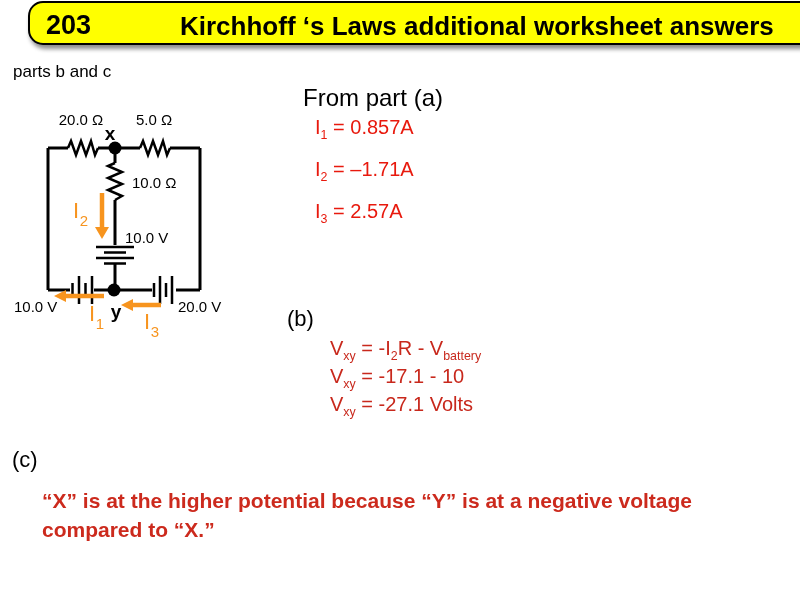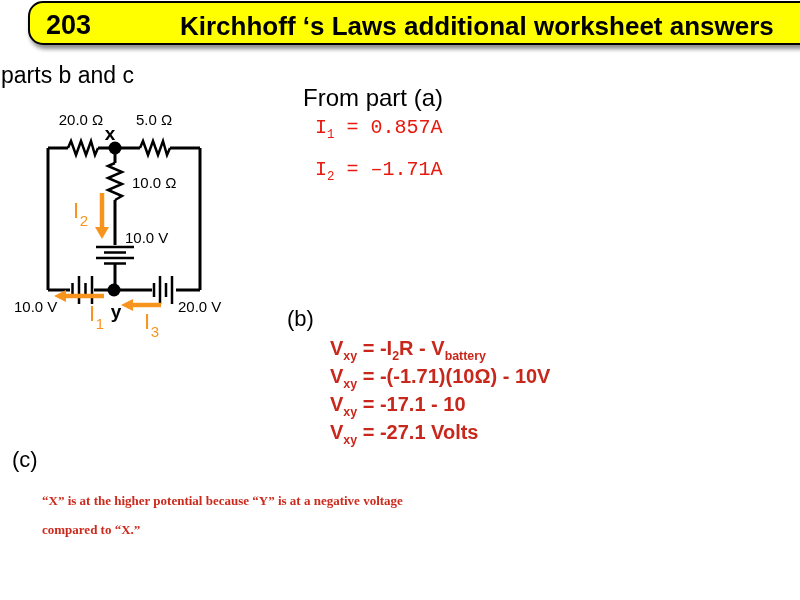--- a/index.html
+++ b/index.html
@@ -10,32 +10,32 @@
   .abs{position:absolute;}
   
   .banner{
     left:5px;top:1px;width:784px;height:40px;
     background:#FFFF00;border:2.5px solid #000;border-radius:15px;
     box-shadow:2px 4px 4px rgba(0,0,0,0.45);
     margin-left:23px;
   }
   .banner-num{left:16px;top:7px;font-size:27px;font-weight:bold;}
   .banner-title{left:150px;top:8px;width:640px;font-size:26px;font-weight:bold;white-space:nowrap;}
-  .section-label{left:1px;top:62px;font-size:23px;}
+  .section-label{left:13px;top:62px;font-size:17px;}
   
   .parta-head{left:303px;top:84px;font-size:24px;}
   .parta-results{left:315px;top:116px;color:#E8190D;font-size:20px;}
-  .parta-line{height:42px;white-space:nowrap;font-family:Liberation Mono, monospace;}
+  .parta-line{height:42px;white-space:nowrap;}
   
   .partb-label{left:287px;top:306px;font-size:22px;}
-  .partb-lines{left:330px;top:334px;color:#C8281C;font-size:20px;font-weight:bold;line-height:28px;}
+  .partb-lines{left:330px;top:334px;color:#C8281C;font-size:20px;font-weight:normal;line-height:28px;}
   .partb-lines div{white-space:nowrap;}
   
   .partc-label{left:12px;top:447px;font-size:22px;}
-  .partc-lines{left:42px;top:486px;color:#CC2A1D;font-size:13px;font-weight:bold;line-height:29px;font-family:Liberation Serif, serif;}
+  .partc-lines{left:42px;top:486px;color:#CC2A1D;font-size:21px;font-weight:bold;line-height:29px;}
   sub{font-size:0.62em;line-height:0;}
   
   .circuit{left:0;top:100px;}
   .wire{stroke:#000;stroke-width:2.5;fill:none;}
   .wire3{stroke:#000;stroke-width:3;fill:none;}
   .clabel{font-size:15px;fill:#000;}
   .nlabel{font-size:19px;font-weight:bold;fill:#000;}
   .cur{stroke:#F7941E;stroke-width:4.5;fill:none;}
   .curhead{fill:#F7941E;stroke:none;}
   .curtext{fill:#F7941E;font-size:22px;}
@@ -90,26 +90,26 @@
 
   <text class="curtext" x="73" y="218"><tspan>I</tspan><tspan class="cursub" dx="0.5" dy="8">2</tspan></text>
   <text class="curtext" x="89" y="321"><tspan>I</tspan><tspan class="cursub" dx="0.5" dy="8">1</tspan></text>
   <text class="curtext" x="144" y="329"><tspan>I</tspan><tspan class="cursub" dx="0.5" dy="8">3</tspan></text>
 </svg>
 
 <div class="abs parta-head">From part (a)</div>
 <div class="abs parta-results">
   <div class="parta-line"><span>I</span><sub>1</sub><span> = 0.857A</span></div>
   <div class="parta-line"><span>I</span><sub>2</sub><span> = –1.71A</span></div>
+  <div class="parta-line"><span>I</span><sub>3</sub><span> = 2.57A</span></div>
 </div>
 
 <div class="abs partb-label">(b)</div>
 <div class="abs partb-lines">
   <div><span>V</span><sub>xy</sub><span> = -I</span><sub>2</sub><span>R - V</span><sub>battery</sub></div>
-  <div><span>V</span><sub>xy</sub><span> = -(-1.71)(10Ω) - 10V</span><sub></sub><span></span><sub></sub></div>
   <div><span>V</span><sub>xy</sub><span> = -17.1 - 10</span><sub></sub><span></span><sub></sub></div>
   <div><span>V</span><sub>xy</sub><span> = -27.1 Volts</span><sub></sub><span></span><sub></sub></div>
 </div>
 
 <div class="abs partc-label">(c)</div>
 <div class="abs partc-lines">
   <div>“X” is at the higher potential because “Y” is at a negative voltage</div>
   <div>compared to “X.”</div>
 </div>
 

